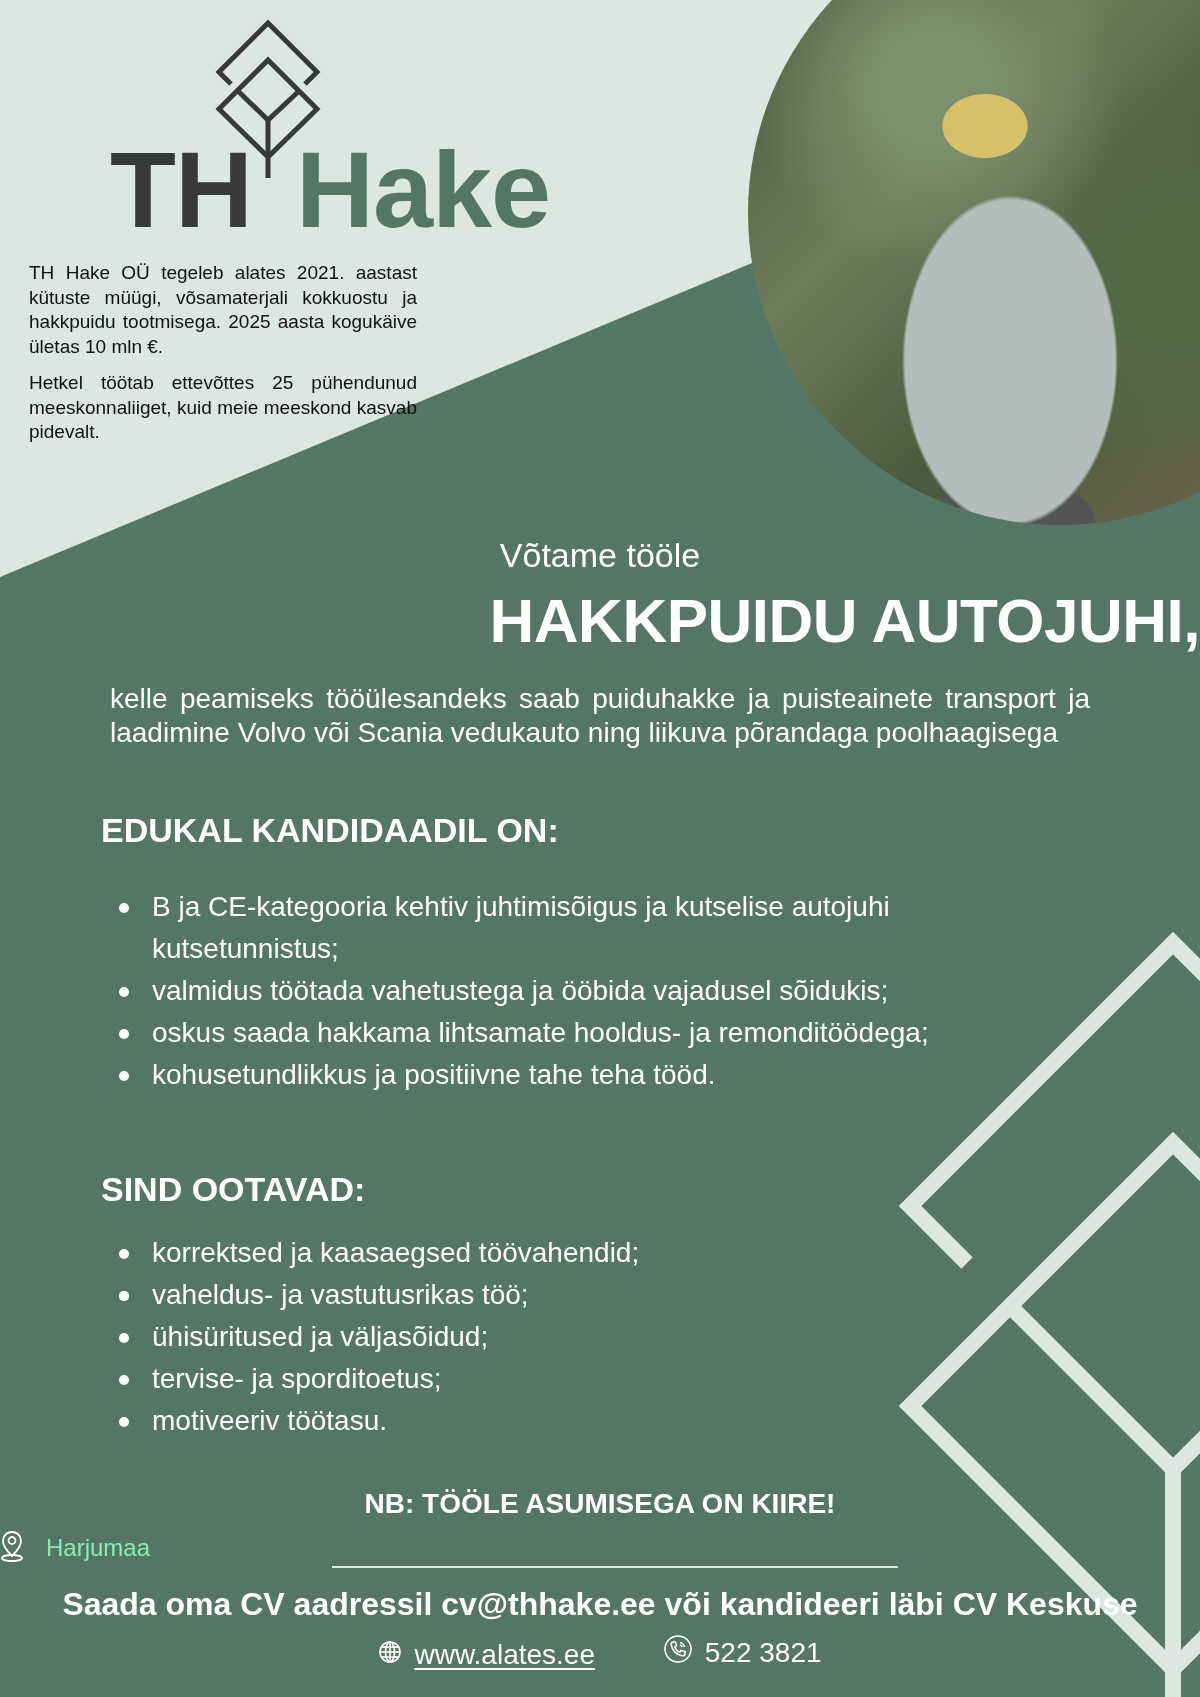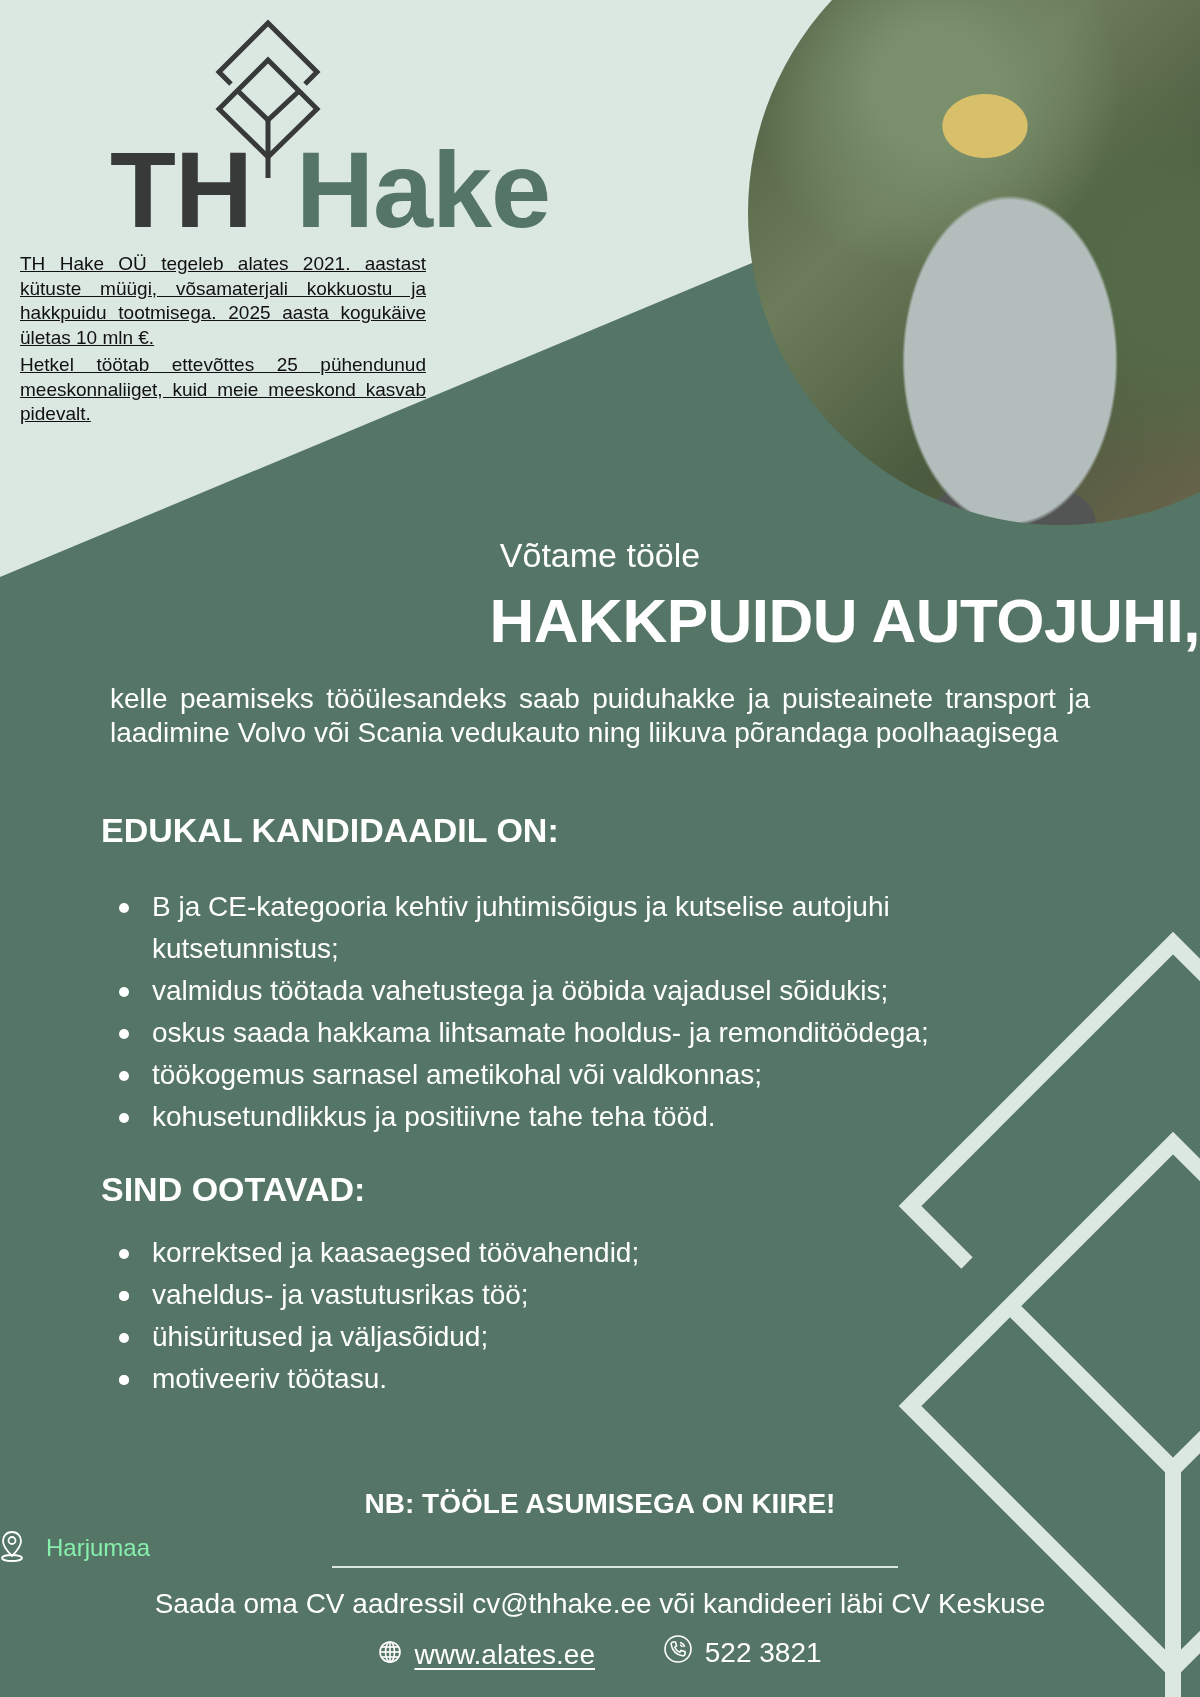--- a/index.html
+++ b/index.html
@@ -10,21 +10,21 @@
   }
   .bg-svg { position: absolute; left: 0; top: 0; width: 1200px; height: 1697px; }
   .abs { position: absolute; }
 
   
   .logo-text { position: absolute; top: 136px; left: 110px; font-weight: bold; font-size: 108px; line-height: 1; letter-spacing: -1px; white-space: nowrap; }
   .logo-th { color: #383a39; }
   .logo-hake { color: #557666; margin-left: 44px; }
 
   .intro { position: absolute; left: 17px; top: 249px; width: 412px; font-size: 19px; line-height: 24.5px; color: #111; text-align: justify; }
-  .intro p { margin: 3px; text-align: justify; text-align-last: left; text-decoration: underline; }
+  .intro p { margin: 12px; text-align: justify; text-align-last: left; }
 
   
   .photo {
     position: absolute; left: 748px; top: -99px; width: 624px; height: 624px; border-radius: 50%; overflow: hidden;
     background:
       radial-gradient(ellipse 60px 45px at 237px 225px, #d8c06a 0 70%, transparent 72%),
       radial-gradient(ellipse 150px 230px at 262px 460px, #b3bdbb 0 70%, transparent 72%),
       radial-gradient(ellipse 120px 60px at 262px 620px, #525554 0 70%, transparent 72%),
       linear-gradient(90deg, transparent 0 88%, #8a6a55 88% 96%, #5c463a 96%),
       radial-gradient(circle at 30% 30%, #7a8f6c 0 10%, transparent 30%),
@@ -38,21 +38,21 @@
   .sec-title { position: absolute; left: 101px; font-size: 34px; font-weight: bold; color: #fff; line-height: 1; }
   .list { position: absolute; left: 100px; margin: 12px; padding: 0; list-style: none; color: #fff; font-size: 28px; }
   .list li { position: relative; padding-left: 40px; line-height: 42px; }
   .list li .bullet { position: absolute; left: 7px; top: 17px; width: 10px; height: 10px; border-radius: 50%; background: #fff; }
   .list li.wrap { width: 900px; }
 
   .nb { position: absolute; left: 0; width: 1200px; top: 1490px; text-align: center; font-weight: bold; font-size: 28px; color: #fff; line-height: 1; }
   .location { position: absolute; left: 0; width: 1200px; top: 1530px; text-align: left; font-size: 24px; color: #86efac; line-height: 32px; }
   .location .pin { display: inline-block; vertical-align: -6px; margin-right: 22px; }
   .divider { position: absolute; left: 332px; width: 566px; top: 1566px; height: 2px; background: #dbe7e1; }
-  .apply { position: absolute; left: 0; width: 1200px; top: 1588px; text-align: center; font-size: 28px; color: #fff; line-height: 32px; }
+  .apply { position: absolute; left: 0; width: 1200px; top: 1588px; text-align: center; font-size: 32px; color: #fff; line-height: 32px; font-weight: bold; }
   .contacts { position: absolute; left: 0; width: 1200px; top: 1634px; text-align: center; font-size: 28px; color: #fff; line-height: 32px; }
   .contacts .item { display: inline-flex; align-items: center; gap: 12px; }
   .contacts .item + .item { margin-left: 60px; }
   .contacts a { color: #fff; text-decoration: underline; text-underline-offset: 4px; }
 </style>
 </head>
 <body>
 
 <svg class="bg-svg" viewBox="0 0 1200 1697" xmlns="http://www.w3.org/2000/svg">
   <polygon points="0,0 1200,0 1200,76 0,577" fill="#dbe7e1"></polygon>
@@ -86,31 +86,30 @@
 
 <div class="hire-kicker">Võtame tööle</div>
 <div class="hire-title">HAKKPUIDU AUTOJUHI,</div>
 <div class="hire-desc">kelle peamiseks tööülesandeks saab puiduhakke ja puisteainete transport ja laadimine Volvo või Scania vedukauto ning liikuva põrandaga poolhaagisega</div>
 
 <div class="sec-title" style="top:813px;">EDUKAL KANDIDAADIL ON:</div>
 <ul class="list" style="top:874px;">
   <li class="wrap"><span class="bullet"></span><span>B ja CE-kategooria kehtiv juhtimisõigus ja kutselise autojuhi kutsetunnistus;</span></li>
   <li><span class="bullet"></span><span>valmidus töötada vahetustega ja ööbida vajadusel sõidukis;</span></li>
   <li><span class="bullet"></span><span>oskus saada hakkama lihtsamate hooldus- ja remonditöödega;</span></li>
-  <li><span class="bullet"></span><span>töökogemus sarnasel ametikohal või valdkonnas;</span></li>
   <li><span class="bullet"></span><span>kohusetundlikkus ja positiivne tahe teha tööd.</span></li>
 </ul>
 
 <div class="sec-title" style="top:1172px;">SIND OOTAVAD:</div>
 <ul class="list" style="top:1220px;">
   <li><span class="bullet"></span><span>korrektsed ja kaasaegsed töövahendid;</span></li>
   <li><span class="bullet"></span></li>
   <li><span class="bullet"></span><span>vaheldus- ja vastutusrikas töö;</span></li>
   <li><span class="bullet"></span><span>ühisüritused ja väljasõidud;</span></li>
-  <li><span class="bullet"></span></li>
+  <li><span class="bullet"></span><span>tervise- ja sporditoetus;</span></li>
   <li><span class="bullet"></span><span>motiveeriv töötasu.</span></li>
 </ul>
 
 <div class="nb">NB: TÖÖLE ASUMISEGA ON KIIRE!</div>
 <div class="location">
   <span class="pin">
     <svg width="24" height="32" viewBox="0 0 24 32" xmlns="http://www.w3.org/2000/svg">
       <g fill="none" stroke="#ffffff" stroke-width="1.8">
         <path d="M12 2 C6 2 3 6.5 3 11 C3 17 12 26 12 26 C12 26 21 17 21 11 C21 6.5 18 2 12 2 Z"></path>
         <circle cx="12" cy="10.5" r="3.5"></circle>

